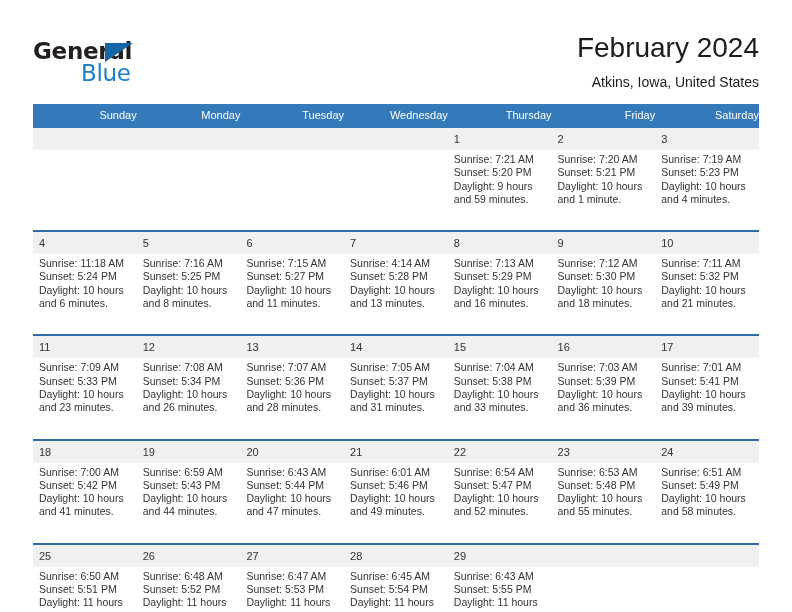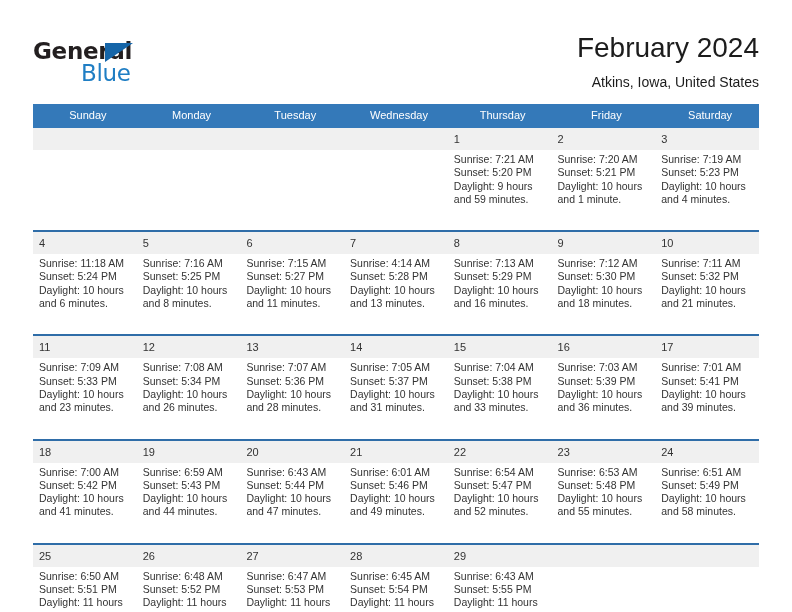--- a/index.html
+++ b/index.html
@@ -97,21 +97,21 @@
     top: 104px;
     width: 726px;
     border-collapse: collapse;
     table-layout: fixed;
   }
   .calendar th {
     background: #3479b9;
     color: #ffffff;
     font-size: 11px;
     font-weight: 400;
-    text-align: center;
+    text-align: right;
     padding: 5px 0 6px 6px;
     line-height: 13px;
     border: none;
   }
   .calendar td {
     vertical-align: top;
     padding: 0;
     border: none;
     width: 103.7px;
   }

